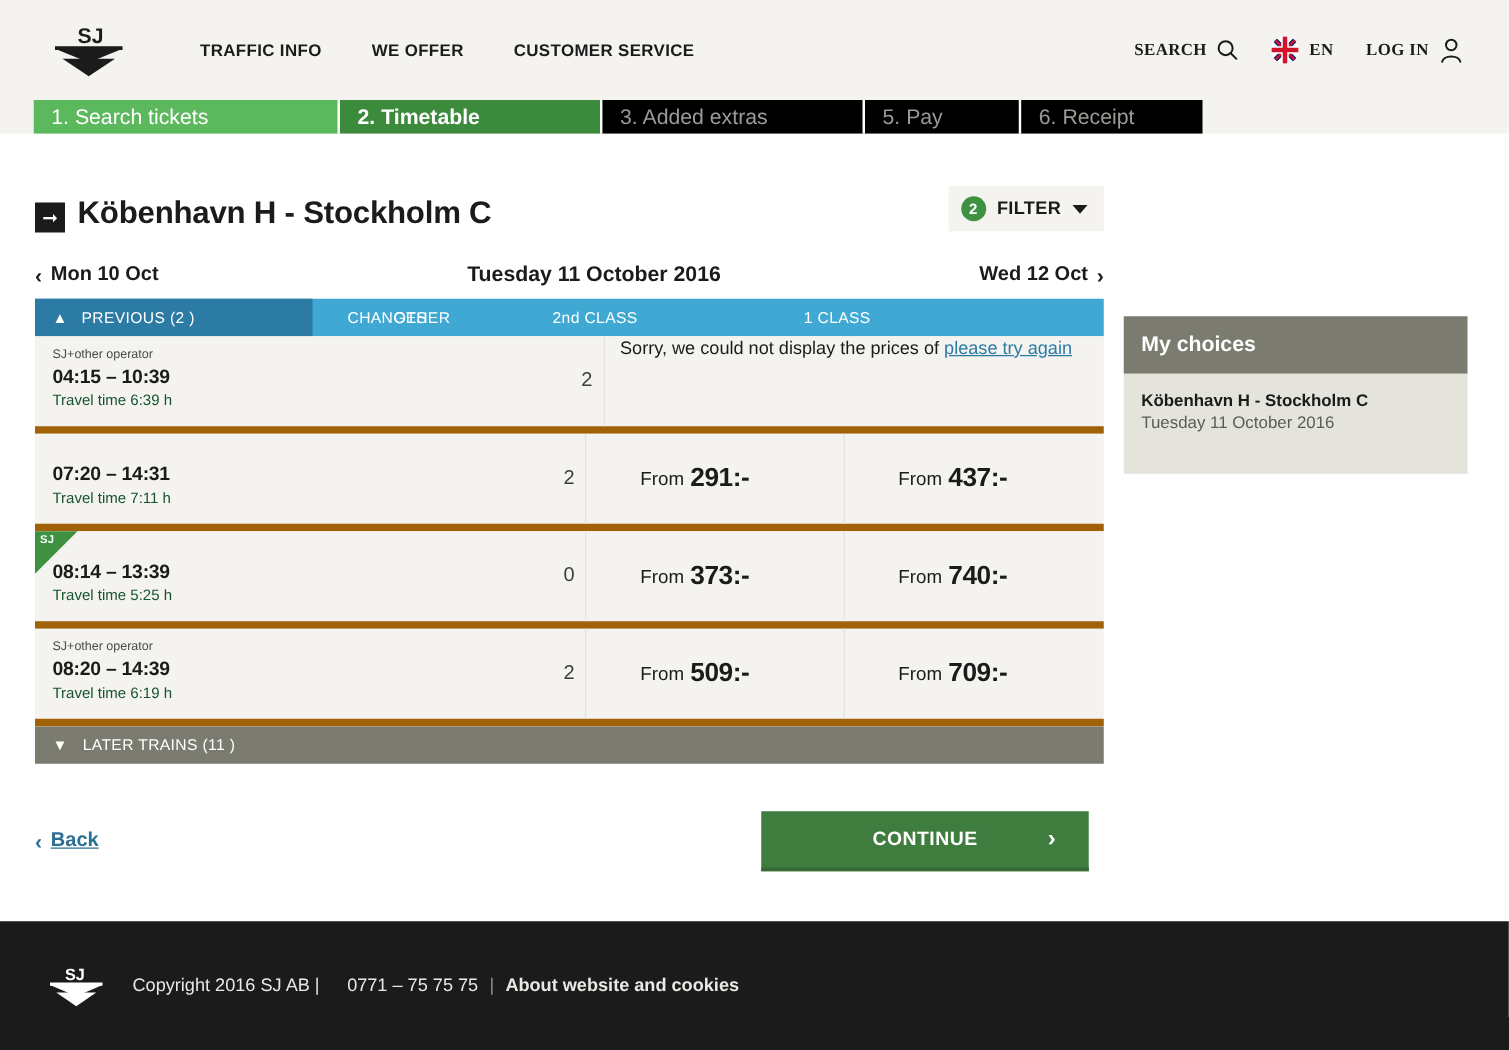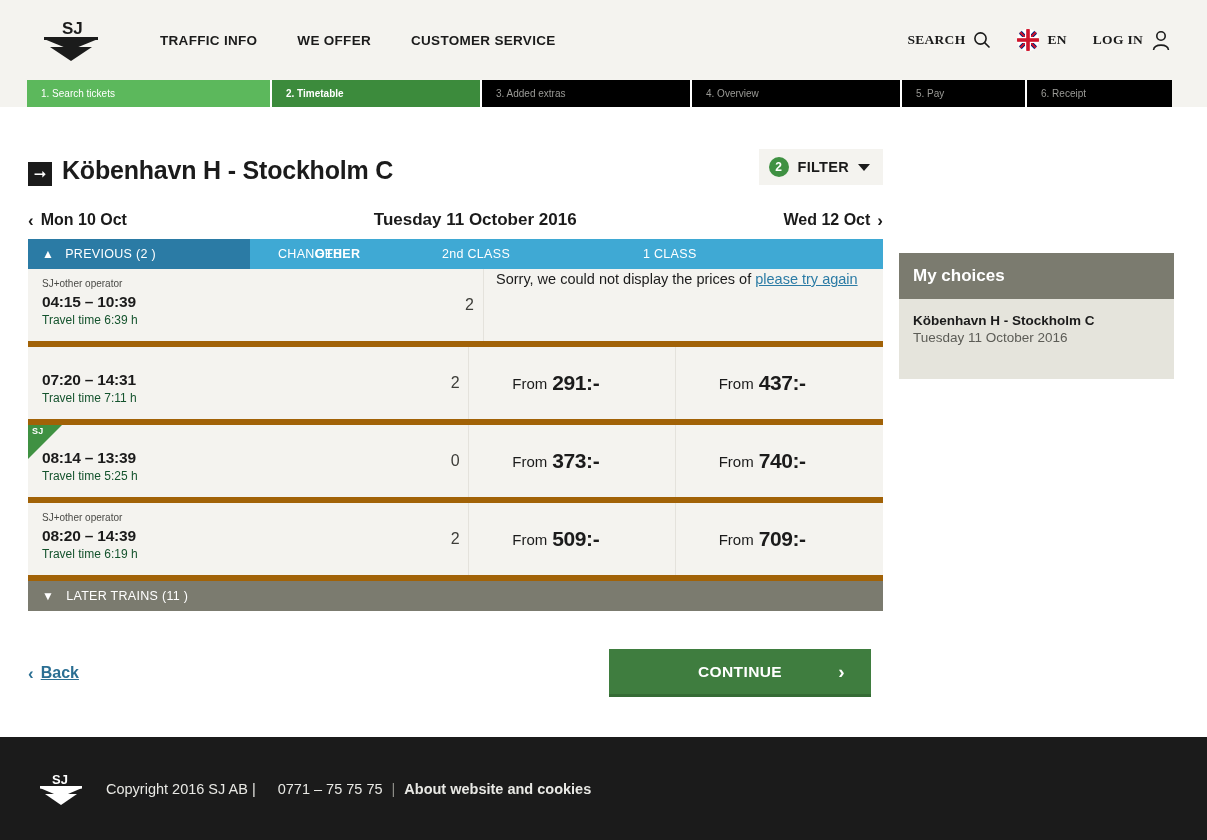--- a/index.html
+++ b/index.html
@@ -32,21 +32,21 @@
   .hr-item { display: flex; align-items: center; gap: 8px; cursor: pointer; font-family: Liberation Serif, serif; }
   .hr-label { font-size: 13.5px; font-weight: bold; letter-spacing: .3px; color: #1b1b1b; text-transform: uppercase; }
   .flag { width: 22px; height: 22px; border-radius: 50%; overflow: hidden; position: relative; flex: none; }
 
   
   .steps {
     height: 27px;
     background: #f4f3ef;
     display: flex;
     padding-left: 27px;
-    font-size: 10px;
+    font-size: 17px;
   }
   .step {
     display: flex; align-items: center;
     padding-left: 14px;
     color: #9a9a96;
     background: #000000;
     border-right: 2px solid #ffffff;
     cursor: pointer;
   }
   .step.done { background: #5cb85c; color: #ffffff; border-right: 2px solid #ffffff; }
@@ -98,21 +98,21 @@
 
   
   .tbl-head { display: flex; height: 30px; background: #3fa9d4; color: #ffffff; font-size: 12.5px; }
   .prev-cell {
     width: 222px; background: #2b7ba5; display: flex; align-items: center;
     gap: 11px; padding-left: 14px; cursor: pointer; letter-spacing: .3px;
   }
   .chev-up { font-size: 12px; line-height: 1; font-weight: bold; }
   .th { display: flex; align-items: center; letter-spacing: .3px; }
   .th-changes { width: 62px; padding-left: 28px; }
-  .th-other { width: 120px; padding-left: 3px; font-weight: bold; }
+  .th-other { width: 120px; padding-left: 3px; }
   .th-2nd { width: 207px; padding-left: 10px; }
   .th-1st { width: 244px; padding-left: 4px; }
 
   .trow { display: flex; background: #f4f3ef; border-bottom: 6px solid #a16207; position: relative; }
   .c-time {
     width: 428px; padding: 9px 0 12px 14px; position: relative; min-height: 72px;
   }
   .op-note { font-size: 10px; color: #4a4a46; margin-bottom: 3px; height: 12px; }
   .times { font-size: 15.5px; font-weight: bold; color: #1b1b1b; letter-spacing: -0.2px; }
   .ttime { font-size: 12px; color: #14532d; margin-top: 2px; }
@@ -226,21 +226,20 @@
         <path d="M2.5 20 C3.5 13.5 16.5 13.5 17.5 20" fill="none" stroke="#1b1b1b" stroke-width="1.6"></path>
       </svg>
     </div>
   </div>
 </div>
 
 <div class="steps">
   <div class="step done step-w1">1. Search tickets</div>
   <div class="step current step-w2">2. Timetable</div>
   <div class="step step-w3">3. Added extras</div>
-  <div class="step step-w4">4. Overview</div>
   <div class="step step-w5">5. Pay</div>
   <div class="step step-w6">6. Receipt</div>
 </div>
 
 <div class="main">
 
   <div class="content">
 
     <div class="title-row">
       <span class="arrow-box">➞</span>

